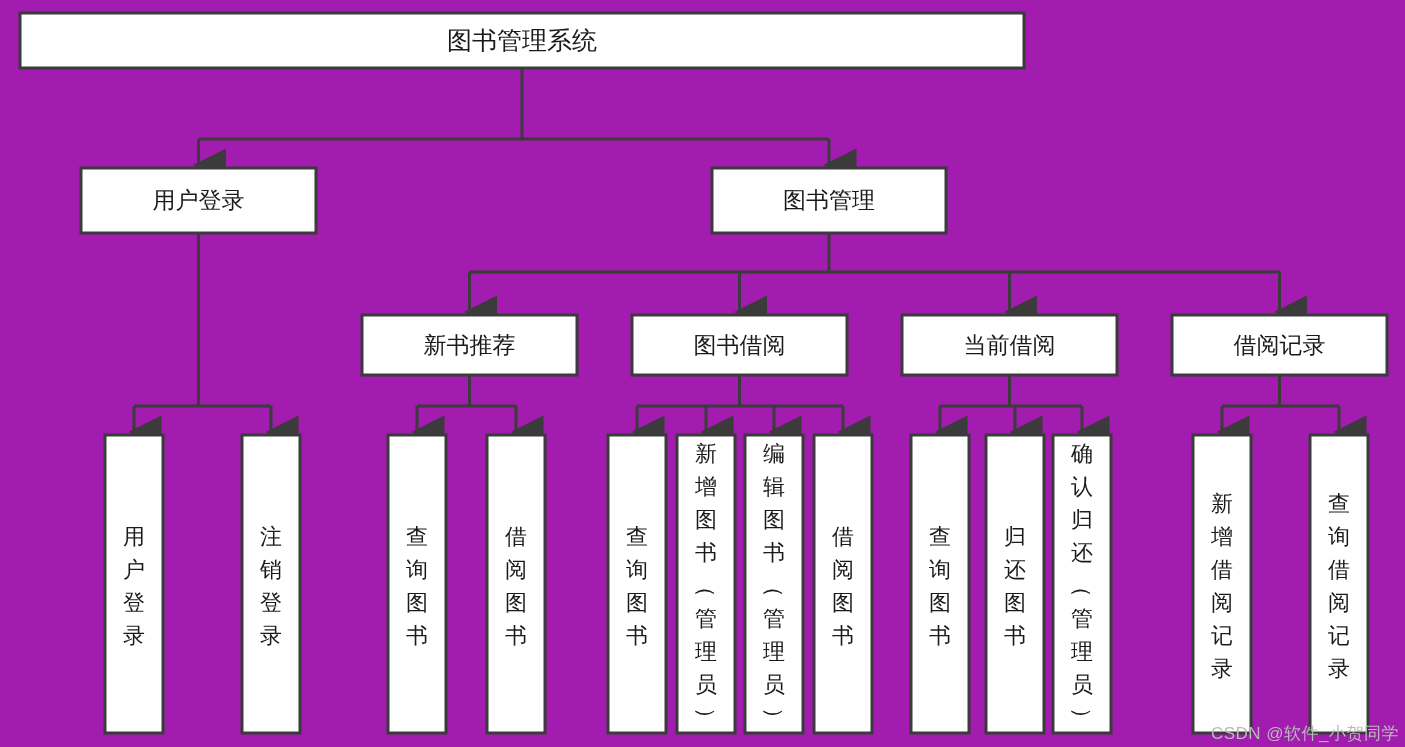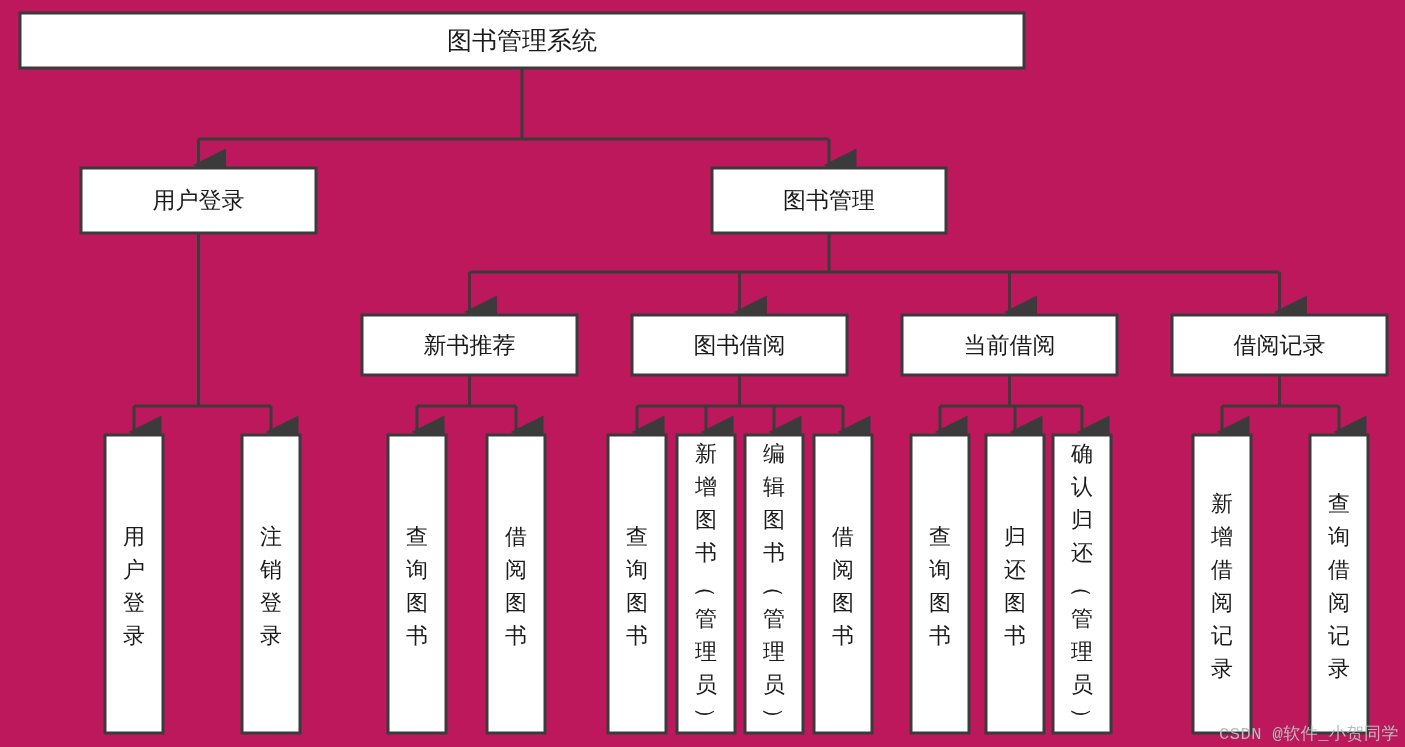--- a/index.html
+++ b/index.html
@@ -1,29 +1,29 @@
 <!DOCTYPE html>
 <html><head>
 <meta charset="utf-8">
 <style>
   html,body{margin:0;padding:0;background:#ffffff;}
   body{width:1405px;height:747px;overflow:hidden;
        font-family:"DejaVu Sans","Liberation Sans",sans-serif;}
-  #stage{position:relative;width:1405px;height:747px;background:#be185d;}
+  #stage{position:relative;width:1405px;height:747px;background:#a21caf;}
   svg#chart{position:absolute;left:0;top:0;width:1405px;height:747px;}
   .nodebox{fill:#ffffff;stroke:#3b3b3b;stroke-width:3;}
   .conn{stroke:#3b3b3b;stroke-width:3;fill:none;}
   .arrowhead{fill:#3b3b3b;stroke:none;}
   .nodelabel{fill:#1a1a1a;font-family:"DejaVu Sans","Liberation Sans",sans-serif;
              font-size:23px;text-anchor:middle;dominant-baseline:middle;}
   .nodelabel.big{font-size:25px;}
   .vlabel{fill:#1a1a1a;font-family:"DejaVu Sans","Liberation Sans",sans-serif;
           font-size:22px;text-anchor:middle;}
   .watermark{position:absolute;right:6px;bottom:2px;color:#b9b9b9;font-size:17px;
-             font-family:Liberation Mono, monospace;white-space:nowrap;
+             font-family:Liberation Sans, sans-serif;white-space:nowrap;
              letter-spacing:.5px;}
 </style>
 </head>
 <body>
 
 <div id="stage">
 
   <svg id="chart" viewBox="0 0 1405 747">
     <defs>
       <marker id="arrow" viewBox="0 0 12 12" refX="6" refY="10" markerWidth="11" markerHeight="11" orient="auto-start-reverse">

